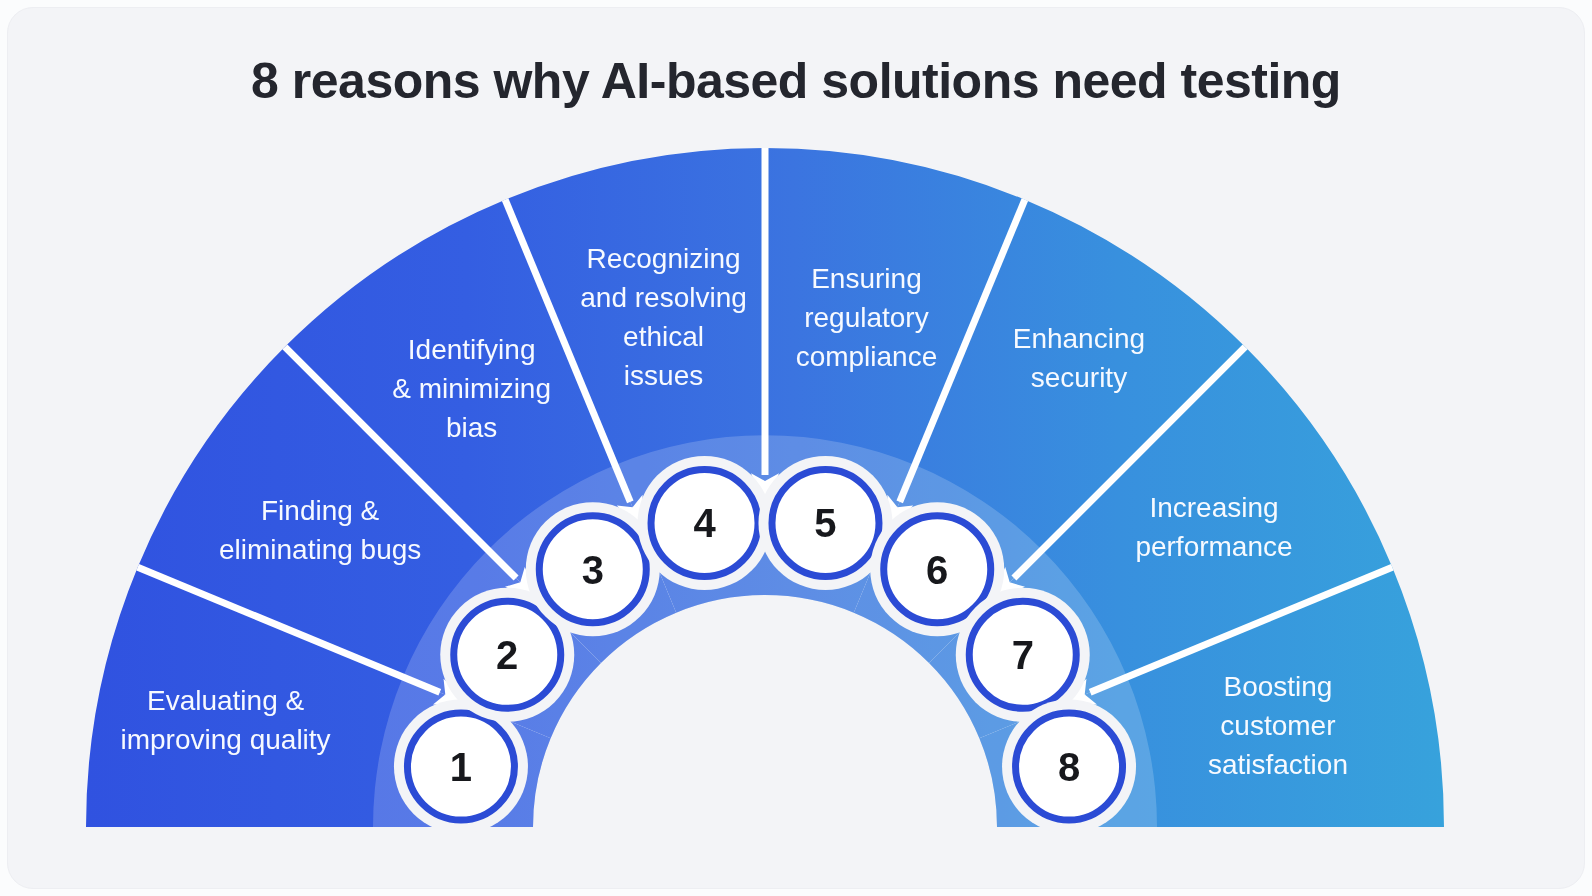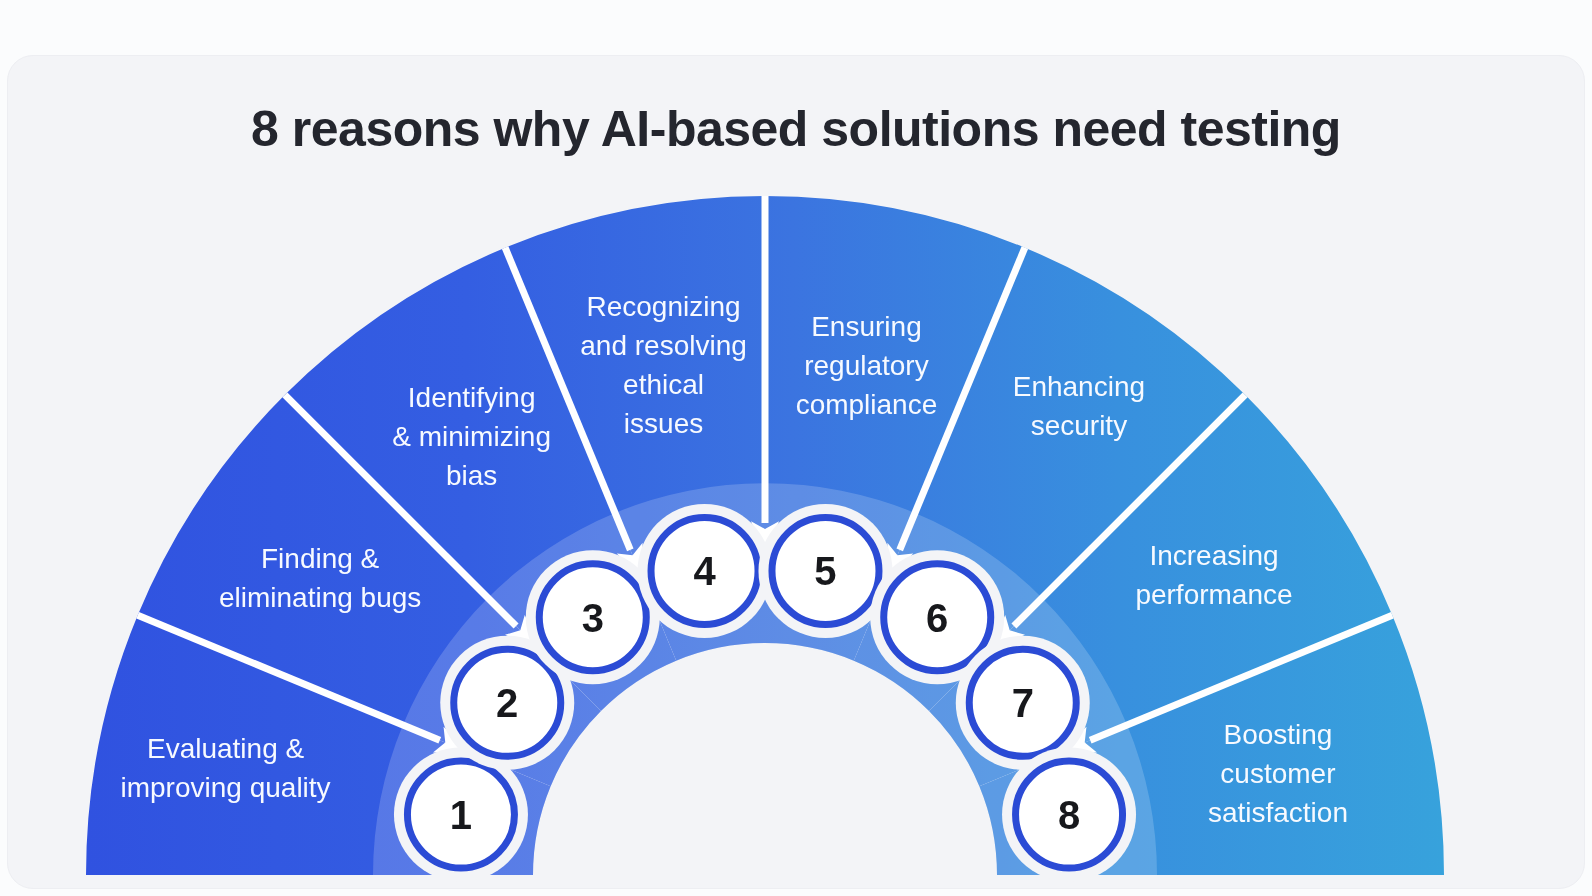--- a/index.html
+++ b/index.html
@@ -10,21 +10,20 @@
     position:relative;
     overflow:hidden;
   }
   .panel{
     position:absolute;
     inset:7px;
     border-radius:26px;
     background:#F3F4F7;
     border:1px solid #EDEEF2;
     overflow:hidden;
-    margin-top:48px;
   }
   .title{
     position:absolute;
     top:44px;
     left:0;
     width:100%;
     margin:0;
     text-align:center;
     font-size:50px;
     font-weight:700;

